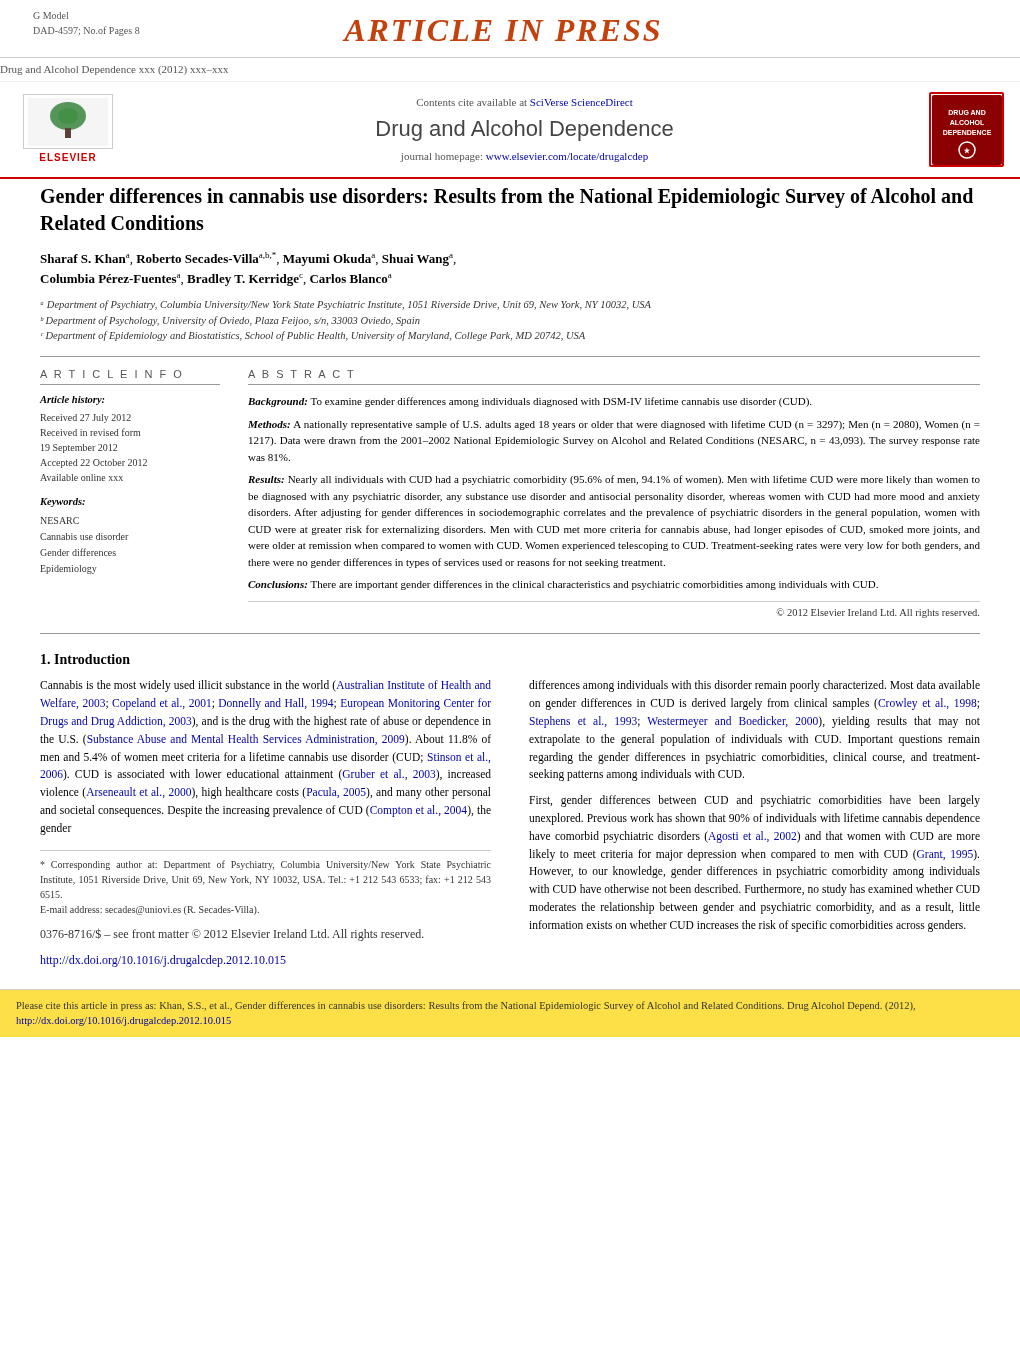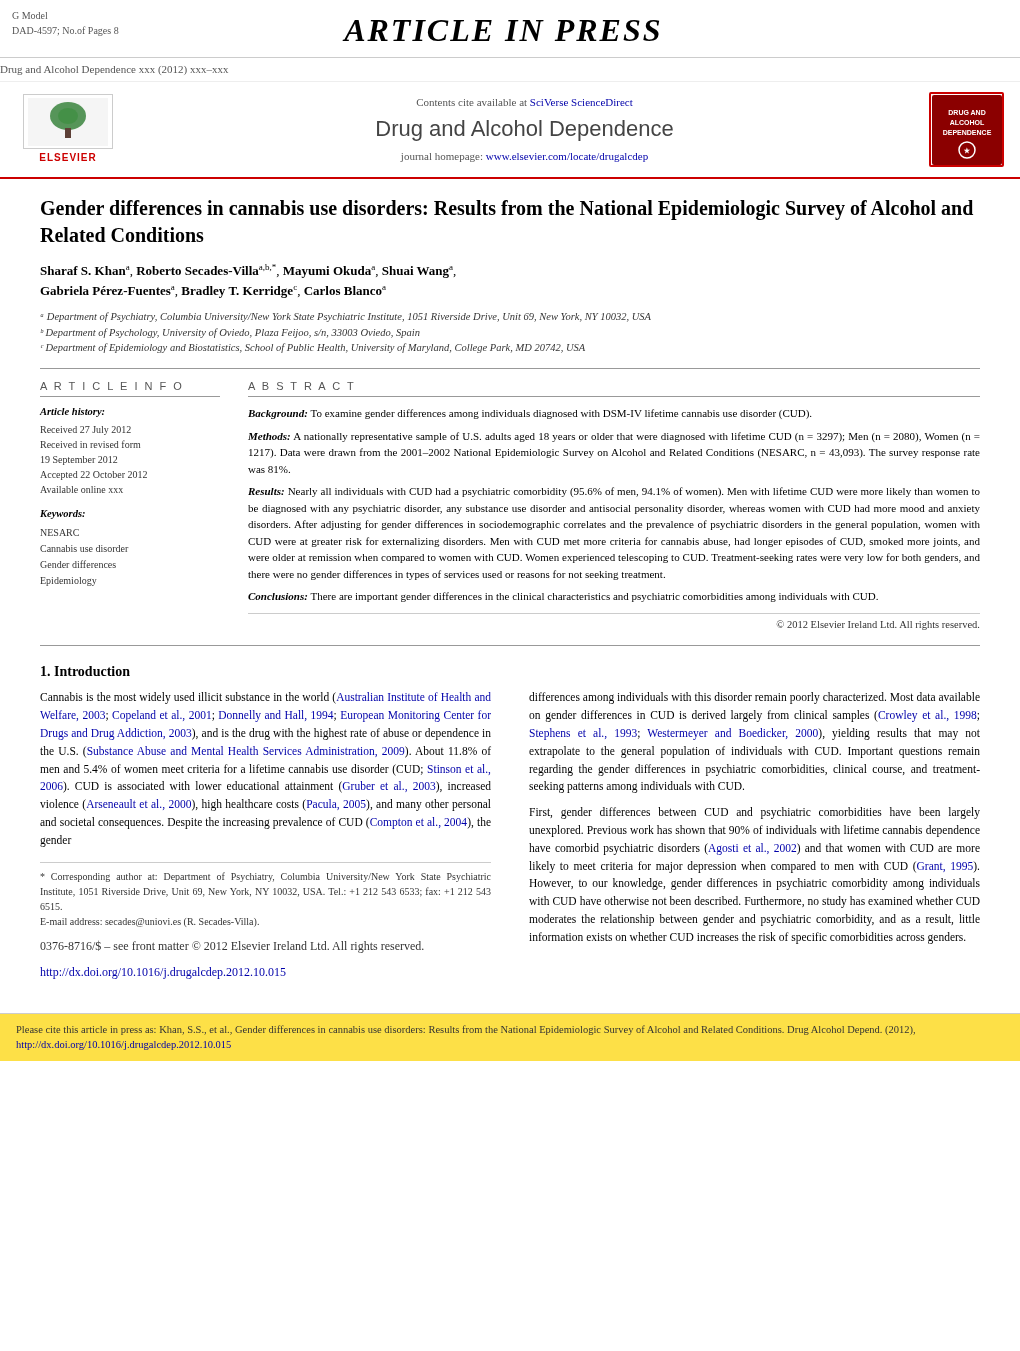--- a/index.html
+++ b/index.html
@@ -11,33 +11,33 @@
       min-height: 1351px;
       font-size: 13px;
       line-height: 1.4;
     }
 
     
     .top-bar {
       display: flex;
       justify-content: flex-end;
       align-items: flex-start;
-      padding: 8px 12px 4px;
+      padding: 8px 33px 4px;
       border-bottom: 1px solid #ccc;
     }
     .g-model-info {
       font-size: 10px;
       color: #555;
       line-height: 1.5;
     }
     .article-in-press {
       font-size: 32px;
       font-weight: bold;
       font-style: italic;
-      color: #000000;
+      color: #c2410c;
       letter-spacing: 2px;
       text-align: center;
       flex: 1;
       padding: 0 20px;
     }
 
     
     .journal-header {
       display: flex;
       align-items: center;
@@ -117,21 +117,21 @@
     .doi-line {
       text-align: left;
       font-size: 11px;
       color: #555;
       padding: 4px 0;
       border-bottom: 1px solid #eee;
     }
 
     
     .main-content {
-      padding: 16px 40px;
+      padding: 4px 40px;
     }
 
     
     .article-title {
       font-size: 20px;
       font-weight: bold;
       color: #000;
       margin-bottom: 12px;
       line-height: 1.35;
     }
@@ -359,21 +359,21 @@
 
 <div class="main-content">
 
   <div class="article-title">Gender differences in cannabis use disorders: Results from the National Epidemiologic Survey of Alcohol and Related Conditions</div>
 
   <div class="authors">
     <span class="author-name">Sharaf S. Khan</span><sup class="author-sup">a</sup>,
     <span class="author-name">Roberto Secades-Villa</span><sup class="author-sup">a,b,*</sup>,
     <span class="author-name">Mayumi Okuda</span><sup class="author-sup">a</sup>,
     <span class="author-name">Shuai Wang</span><sup class="author-sup">a</sup>,<br>
-    <span class="author-name">Gabriela Pérez-Fuentes</span><sup class="author-sup">a</sup>,
+    <span class="author-name">Columbia Pérez-Fuentes</span><sup class="author-sup">a</sup>,
     <span class="author-name">Bradley T. Kerridge</span><sup class="author-sup">c</sup>,
     <span class="author-name">Carlos Blanco</span><sup class="author-sup">a</sup>
   </div>
 
   <div class="affiliations">
     <div>ᵃ Department of Psychiatry, Columbia University/New York State Psychiatric Institute, 1051 Riverside Drive, Unit 69, New York, NY 10032, USA</div>
     <div>ᵇ Department of Psychology, University of Oviedo, Plaza Feijoo, s/n, 33003 Oviedo, Spain</div>
     <div>ᶜ Department of Epidemiology and Biostatistics, School of Public Health, University of Maryland, College Park, MD 20742, USA</div>
   </div>
 

